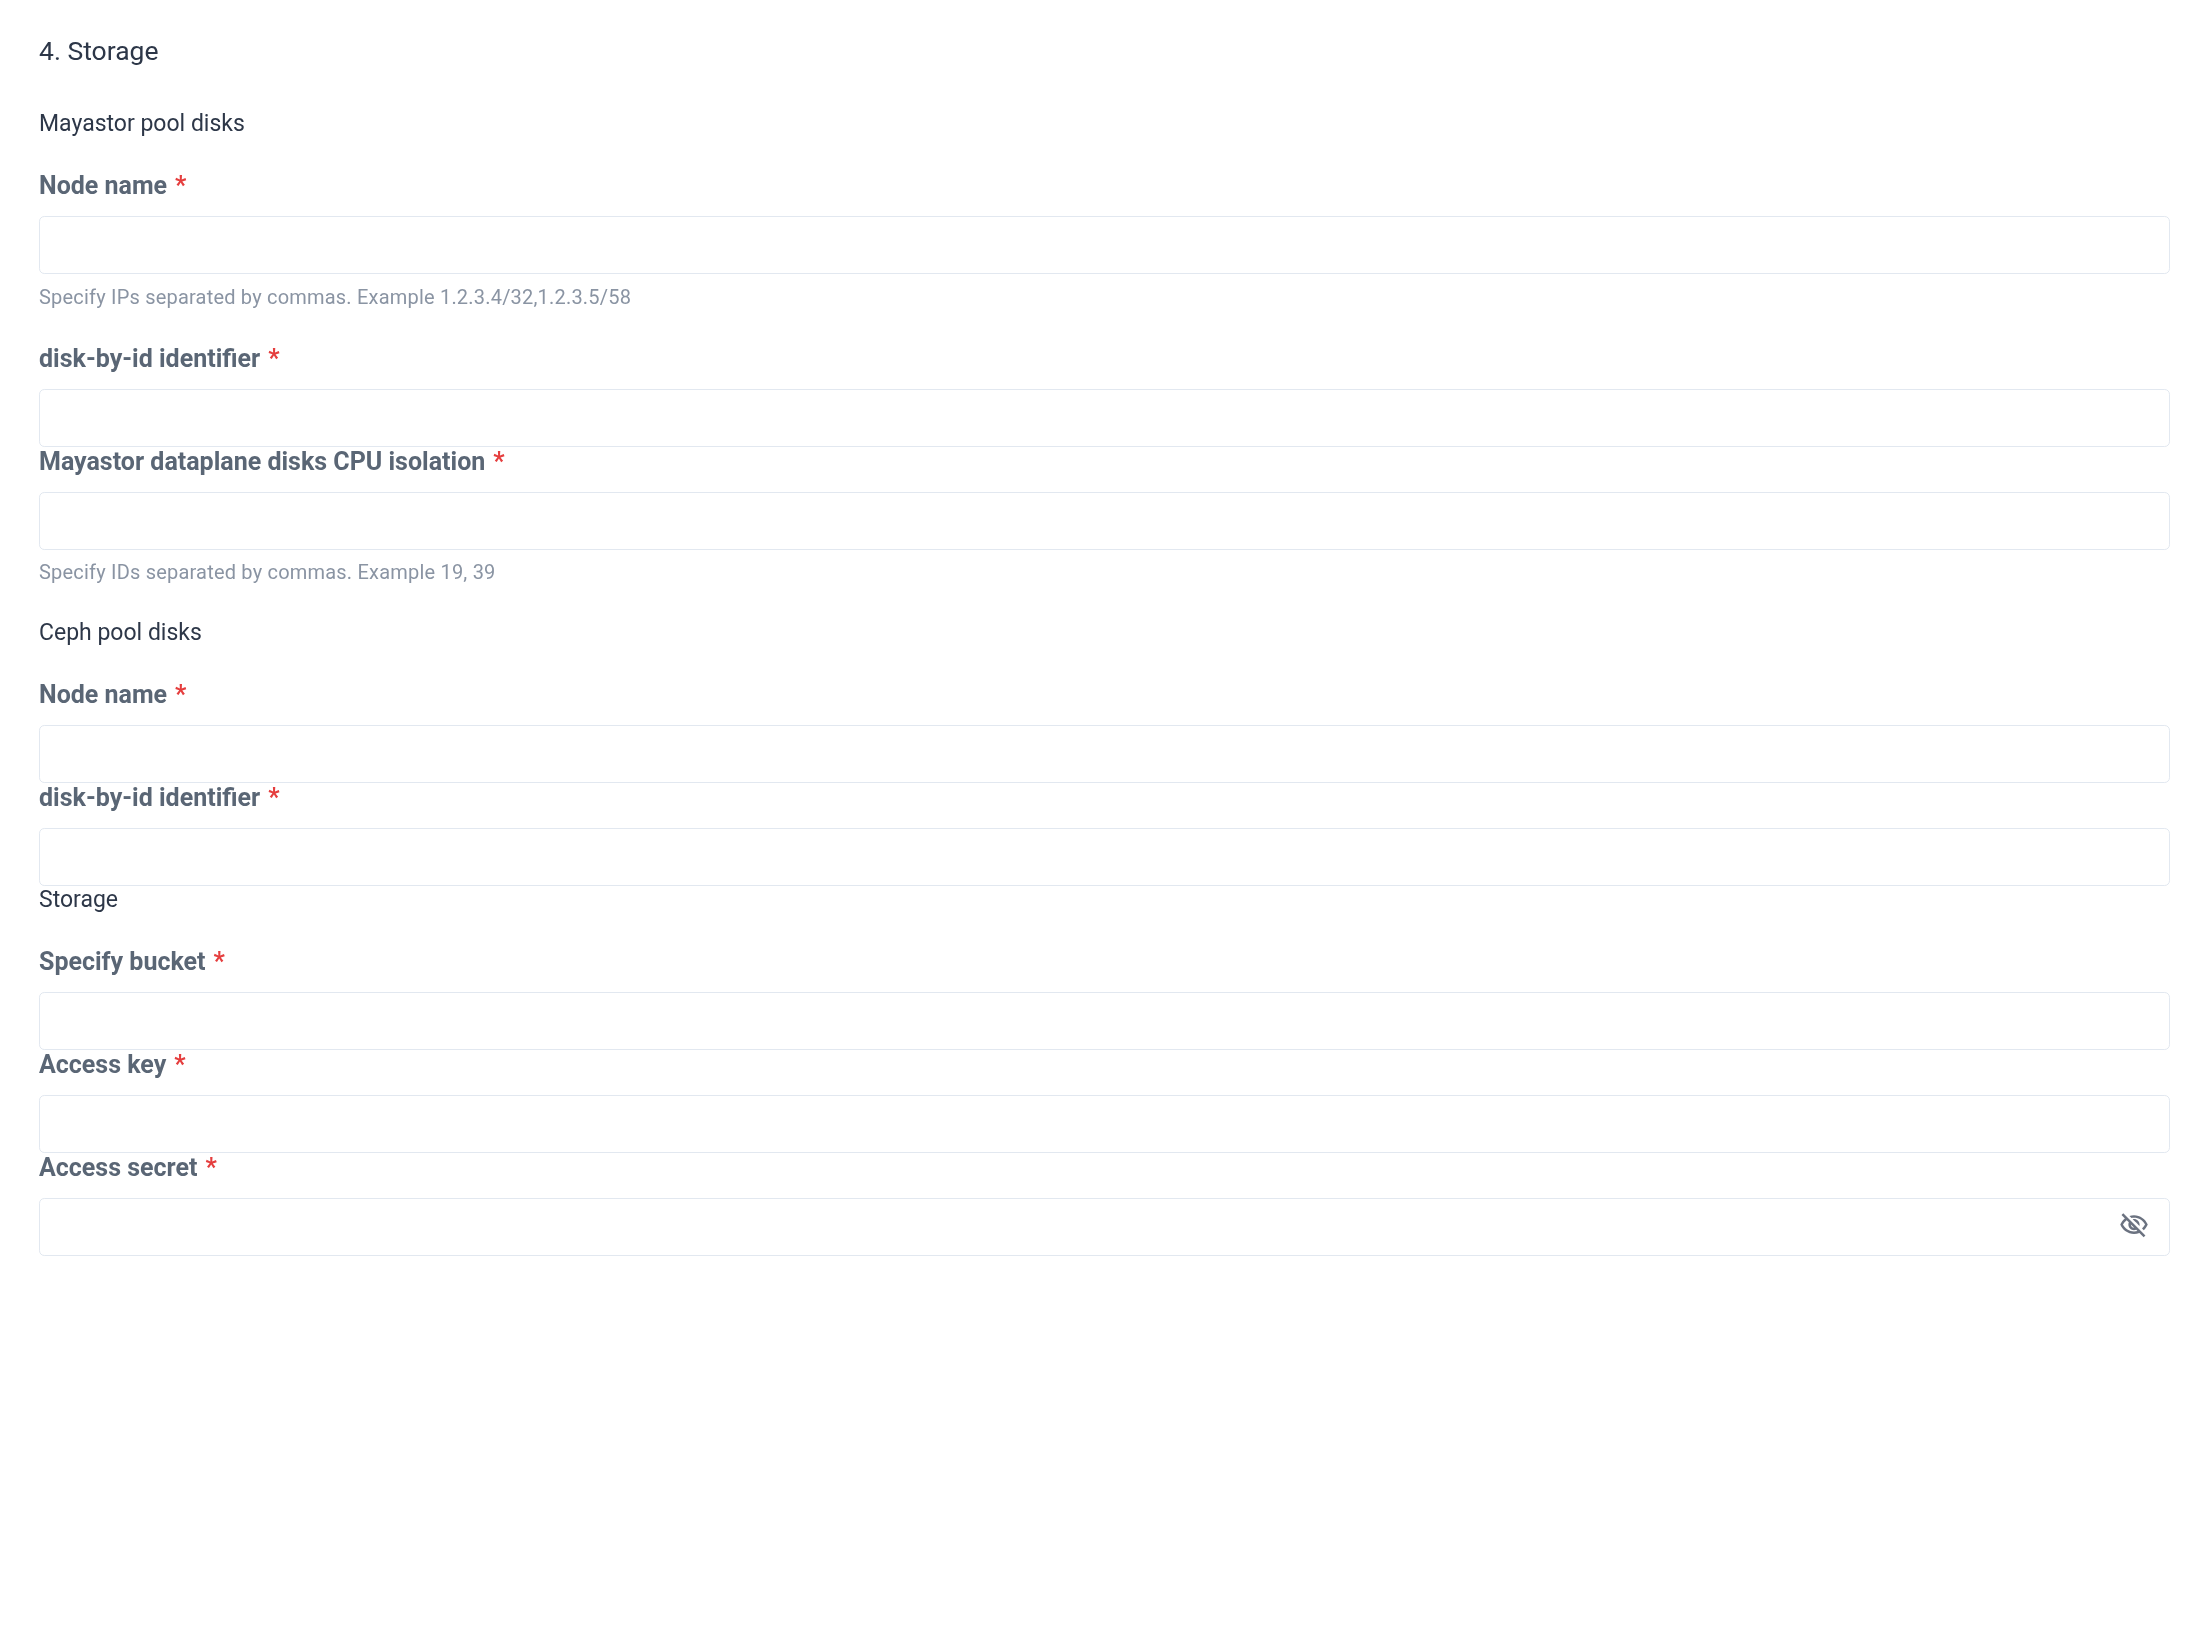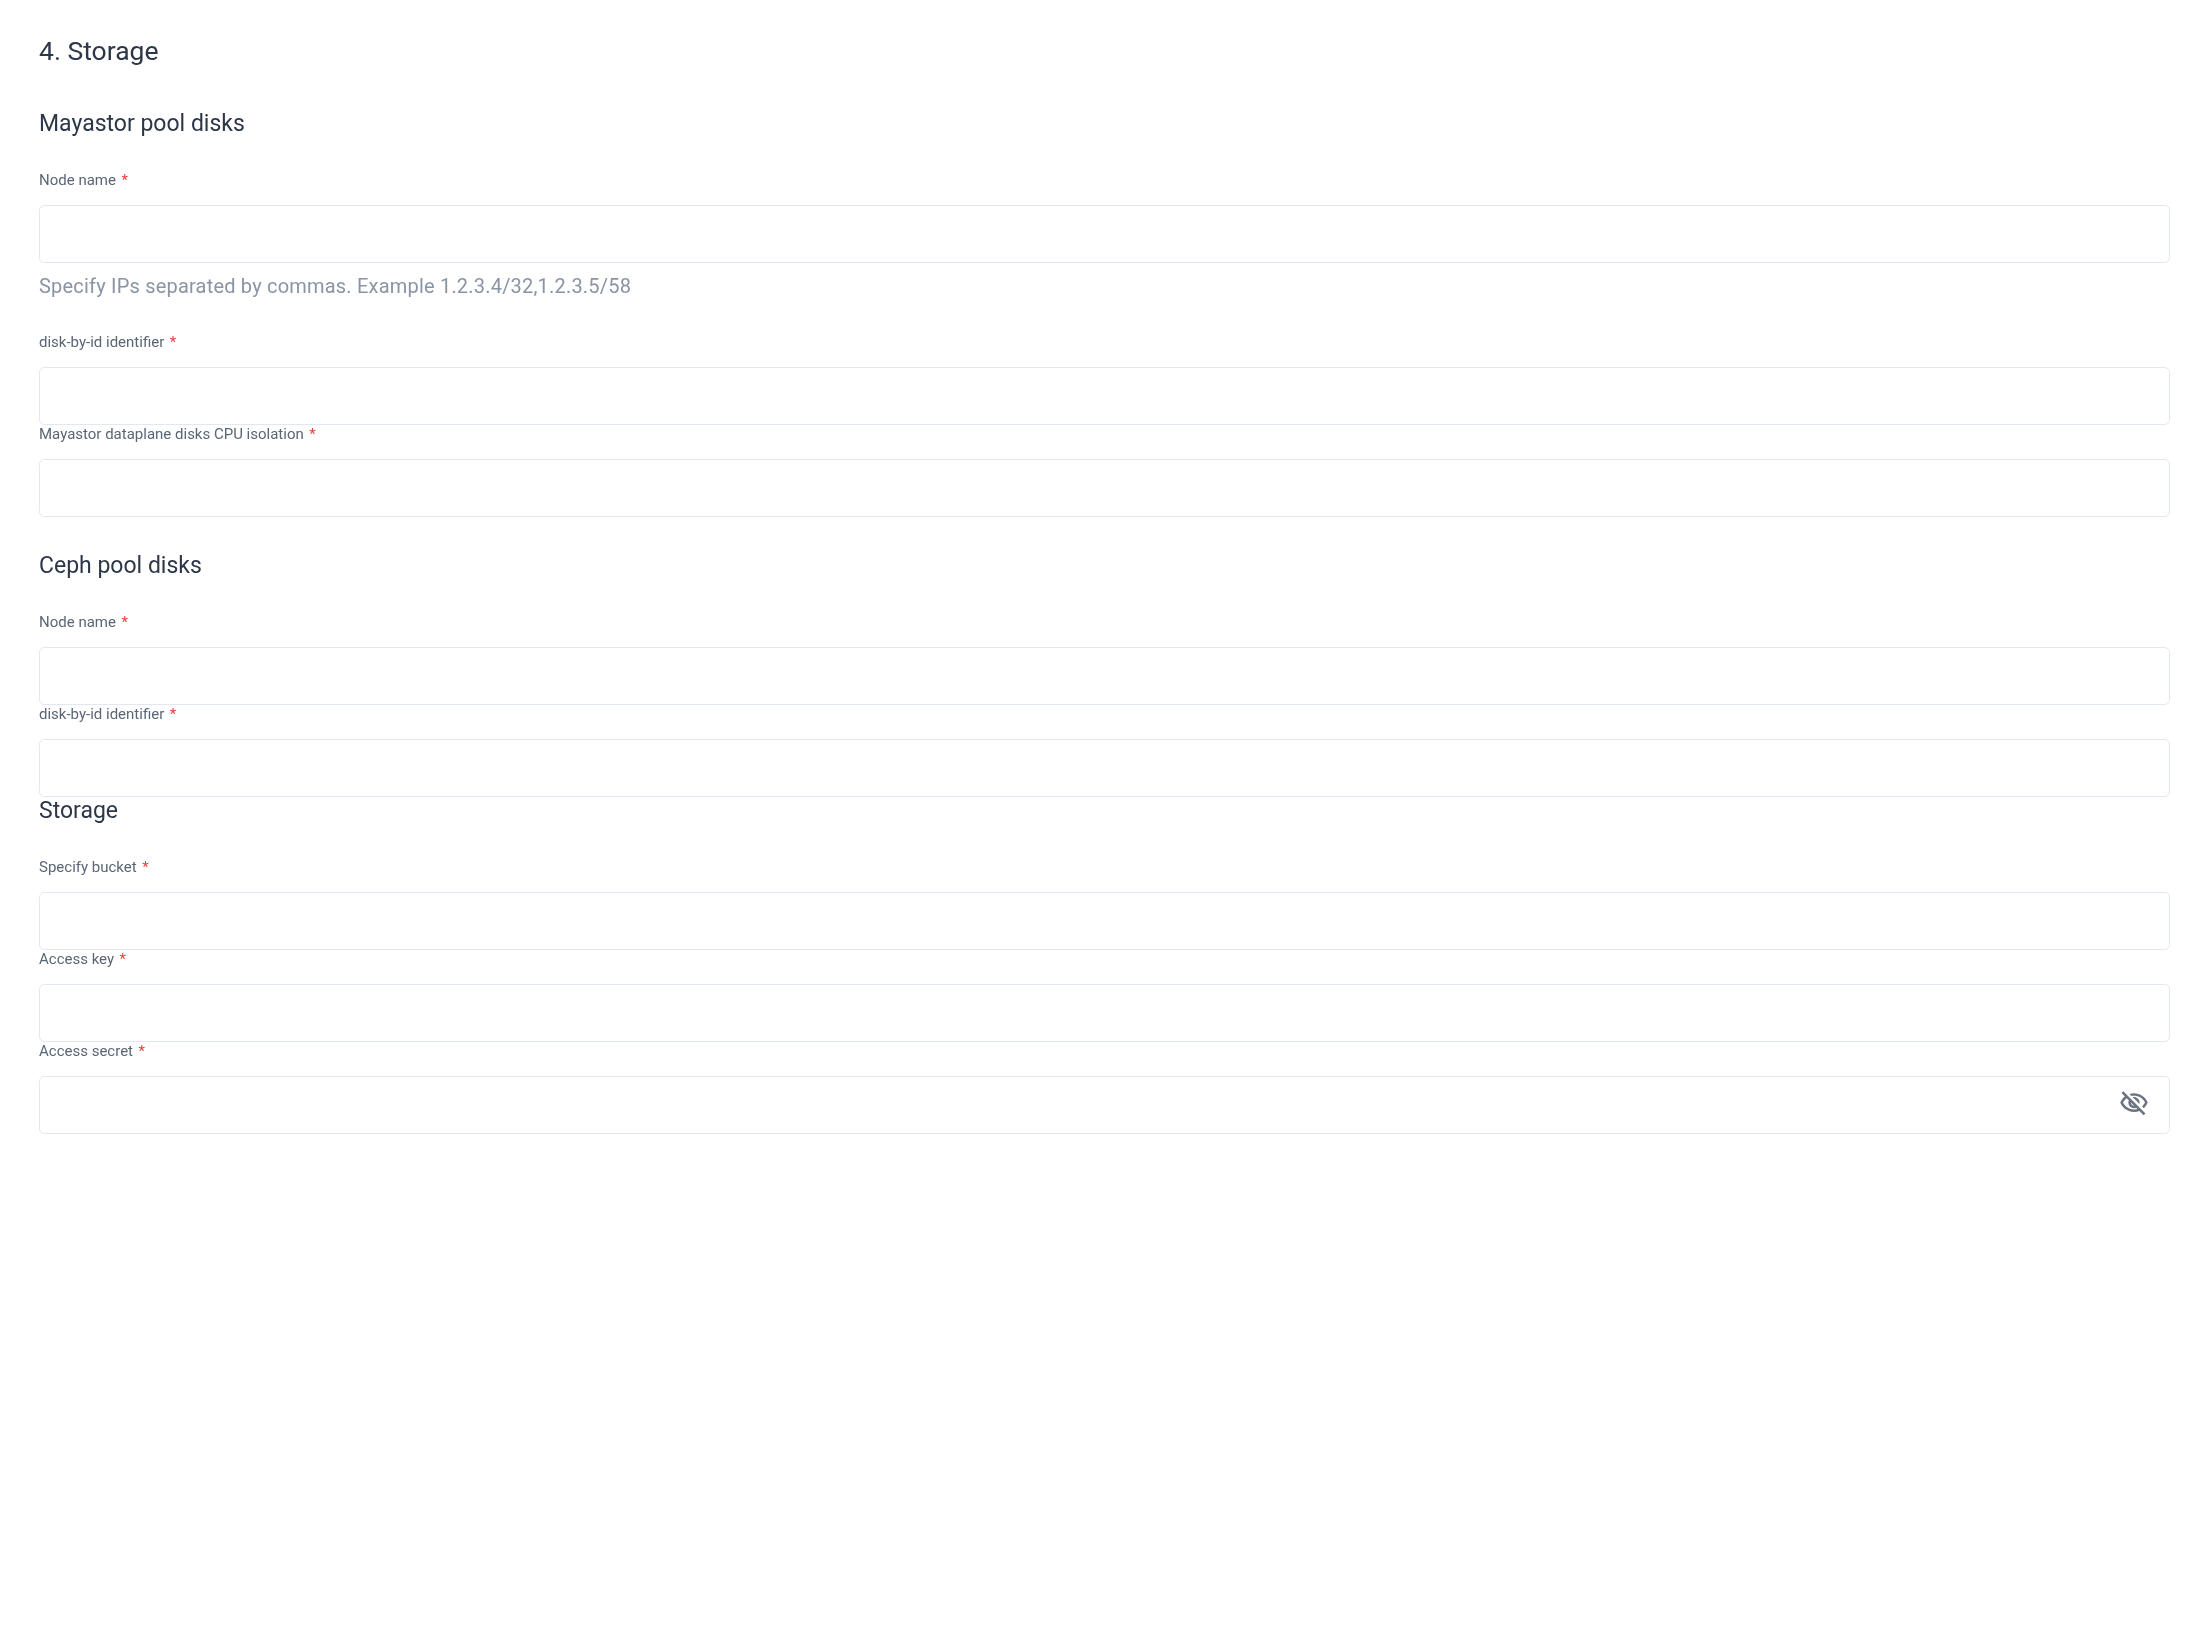--- a/index.html
+++ b/index.html
@@ -25,22 +25,22 @@
       color: #2d3748;
       margin-bottom: 34px;
     }
     .form-group {
     }
     .form-group.with-help {
       margin-bottom: 35px;
     }
     .form-label {
       display: block;
-      font-size: 15px;
-      font-weight: 400;
+      font-size: 25px;
+      font-weight: 700;
       color: #5a6675;
       margin-bottom: 16px;
     }
     .required-star {
       color: #e53e3e;
       margin-left: 1.8px;
     }
     .form-input {
       width: 100%;
       height: 58px;
@@ -107,20 +107,21 @@
   </label>
   <input type="text" class="form-input" value="" style="">
 </div>
 
 <div class="form-group with-help">
   <label class="form-label">
     <span>Mayastor dataplane disks CPU isolation</span>
     <span class="required-star">*</span>
   </label>
   <input type="text" class="form-input" value="" style="">
+  <div class="help-text">Specify IDs separated by commas. Example 19, 39</div>
 </div>
 
 <h3 class="subsection-title">Ceph pool disks</h3>
 
 <div class="form-group">
   <label class="form-label">
     <span>Node name</span>
     <span class="required-star">*</span>
   </label>
   <input type="text" class="form-input" value="" style="">

